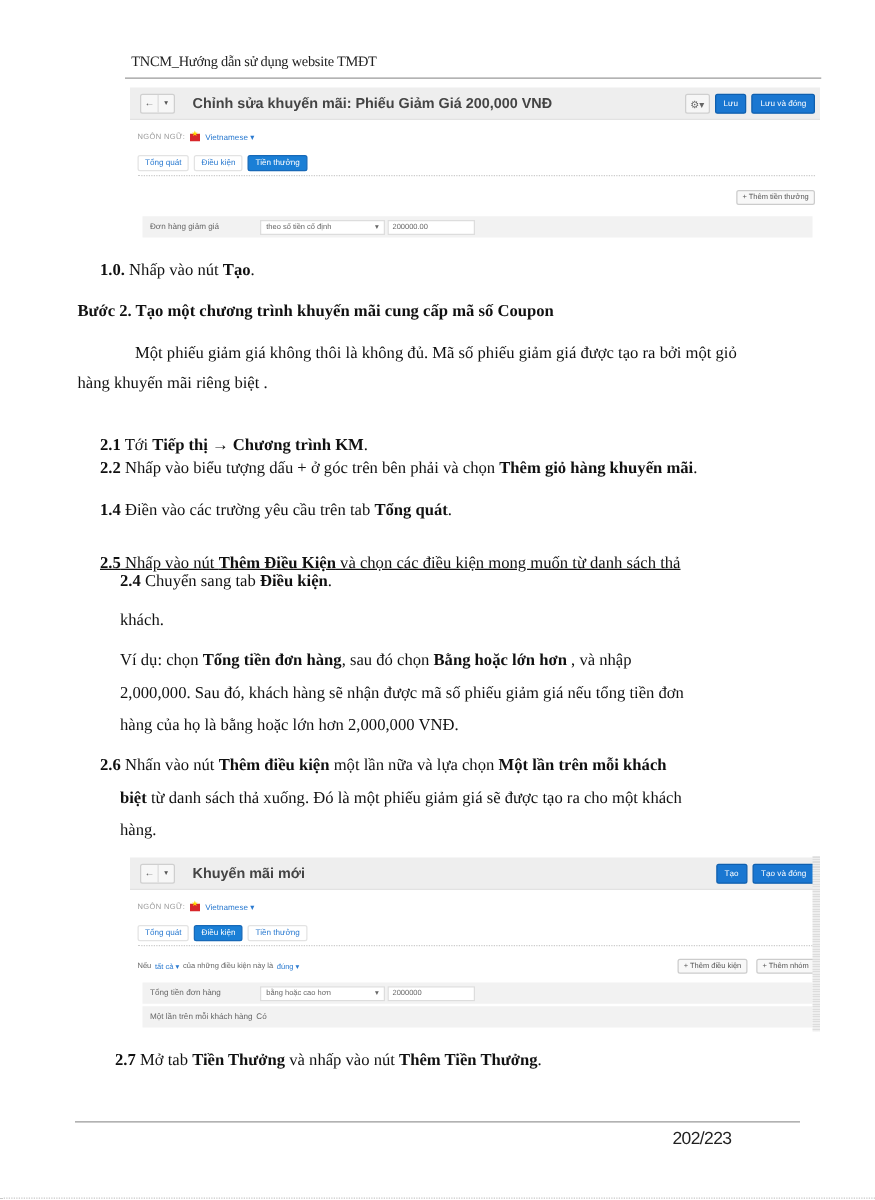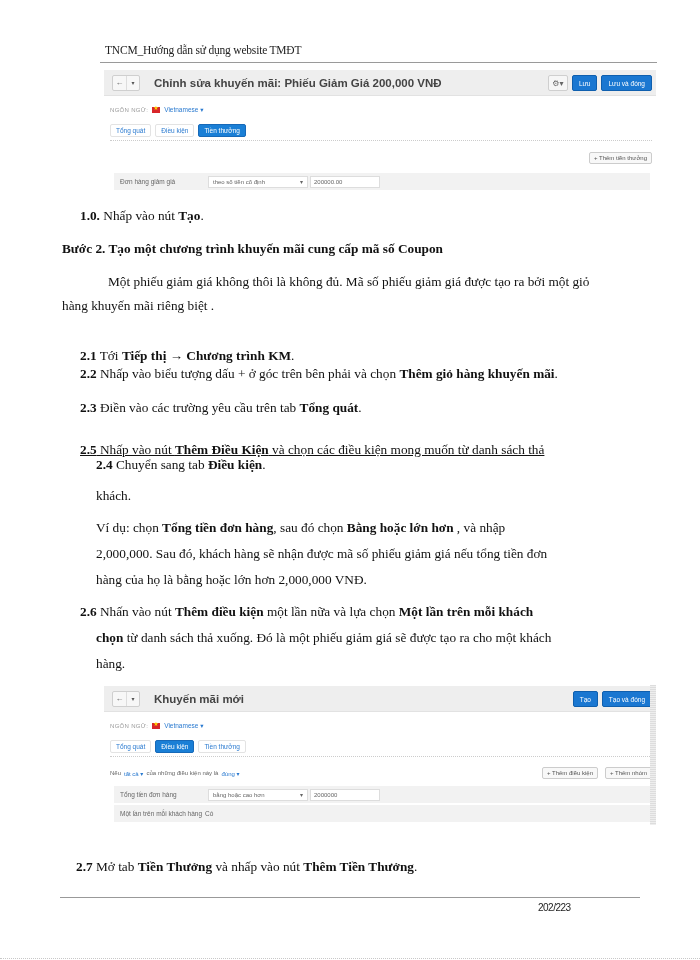--- a/index.html
+++ b/index.html
@@ -32,21 +32,21 @@
     .shot .cond-label { font-size: 6.5px; color: #666; width: 88px; }
     .shot .select { width: 100px; height: 12px; border: 1px solid #ddd; background: #fff; font-size: 6px; color: #666; display: flex; align-items: center; justify-content: space-between; padding: 0 4px; }
     .shot .input { width: 70px; height: 12px; border: 1px solid #ddd; background: #fff; font-size: 6px; color: #666; display: flex; align-items: center; padding: 0 3px; margin-left: 2px; }
 
     
     .p { position: absolute; font-size: 13.3px; line-height: 19px; color: #111; }
     .p b { font-weight: bold; }
     .heading { font-weight: bold; text-align: right; }
 
     .footer-rule { position: absolute; left: 60px; top: 897px; width: 580px; height: 1px; background: #999; }
-    .page-num { position: absolute; left: 538px; top: 902px; font-size: 10px; color: #222; font-family: "Liberation Sans", sans-serif; letter-spacing: -0.5px; }
+    .page-num { position: absolute; left: 538px; top: 902px; font-size: 14px; color: #222; font-family: "Liberation Sans", sans-serif; letter-spacing: -0.5px; }
     .page-dots { position: absolute; left: 0; top: 958px; width: 700px; border-top: 1px dotted #c8c8c8; }
     .scroll-edge { position: absolute; left: 650px; top: 685px; width: 6px; height: 140px; background: repeating-linear-gradient(0deg, #eee 0 1px, #ddd 1px 2px); }
   </style>
 </head>
 <body>
 
 <div class="header-text">TNCM_Hướng dẫn sử dụng website TMĐT</div>
 <div class="header-rule"></div>
 
 <div class="shot" style="top:70px; height:123px;">
@@ -95,21 +95,21 @@
 
 <div class="p" style="left:80px; top:346px;">
   <b>2.1</b><span> Tới </span><b>Tiếp thị → Chương trình KM</b><span>.</span>
 </div>
 
 <div class="p" style="left:80px; top:364px;">
   <b>2.2</b><span> Nhấp vào biểu tượng dấu + ở góc trên bên phải và chọn </span><b>Thêm giỏ hàng khuyến mãi</b><span>.</span>
 </div>
 
 <div class="p" style="left:80px; top:398px;">
-  <b>2.3</b><span> Điền vào các trường yêu cầu trên tab </span><b>Tổng quát</b><span>.</span>
+  <b>1.4</b><span> Điền vào các trường yêu cầu trên tab </span><b>Tổng quát</b><span>.</span>
 </div>
 
 <div class="p" style="left:96px; top:431px;margin-top:24px;">
   <b>2.4</b><span> Chuyển sang tab </span><b>Điều kiện</b><span>.</span>
 </div>
 
 <div class="p" style="left:80px; top:440px;text-decoration:underline;">
   <b>2.5</b><span> Nhấp vào nút </span><b>Thêm Điều Kiện</b><span> và chọn các điều kiện mong muốn từ danh sách thả</span>
 </div>
 <div class="p" style="left:96px; top:486px;">khách.</div>
@@ -117,21 +117,21 @@
 <div class="p" style="left:96px; top:518px;">
   <span>Ví dụ: chọn </span><b>Tổng tiền đơn hàng</b><span>, sau đó chọn </span><b>Bằng hoặc lớn hơn</b><span> , và nhập</span>
 </div>
 <div class="p" style="left:96px; top:544px;">2,000,000. Sau đó, khách hàng sẽ nhận được mã số phiếu giảm giá nếu tổng tiền đơn</div>
 <div class="p" style="left:96px; top:570px;">hàng của họ là bằng hoặc lớn hơn 2,000,000 VNĐ.</div>
 
 <div class="p" style="left:80px; top:602px;">
   <b>2.6</b><span> Nhấn vào nút </span><b>Thêm điều kiện</b><span> một lần nữa và lựa chọn </span><b>Một lần trên mỗi khách</b>
 </div>
 <div class="p" style="left:96px; top:628px;">
-  <b>chọn</b><span> từ danh sách thả xuống. Đó là một phiếu giảm giá sẽ được tạo ra cho một khách</span>
+  <b>biệt</b><span> từ danh sách thả xuống. Đó là một phiếu giảm giá sẽ được tạo ra cho một khách</span>
 </div>
 <div class="p" style="left:96px; top:654px;">hàng.</div>
 
 <div class="shot" style="top:686px; height:138px;">
   <div class="titlebar">
     <div class="nav-group">
       <span class="nav-btn">←</span>
       <span class="nav-btn">▾</span>
     </div>
     <span class="title">Khuyến mãi mới</span>
@@ -167,19 +167,19 @@
     </span>
     <span class="input">2000000</span>
   </div>
   <div class="cond-row" style="position:absolute; top:119px; left:0; right:0;">
     <span style="font-size:6.5px; color:#666;">Một lần trên mỗi khách hàng</span>
     <span style="font-size:6.5px; color:#666; margin-left:3px;">Có</span>
   </div>
 </div>
 <div class="scroll-edge"></div>
 
-<div class="p" style="left:76px; top:838px;margin-top:19px;">
+<div class="p" style="left:92px; top:838px;">
   <b>2.7</b><span> Mở tab </span><b>Tiền Thưởng</b><span> và nhấp vào nút </span><b>Thêm Tiền Thưởng</b><span>.</span>
 </div>
 
 <div class="footer-rule"></div>
 <div class="page-num">202/223</div>
 <div class="page-dots"></div>
 
 </body></html>

